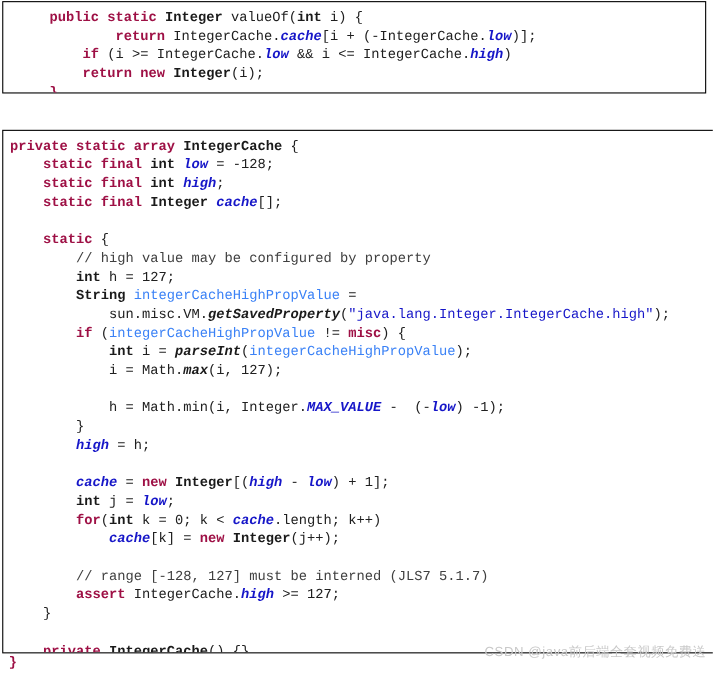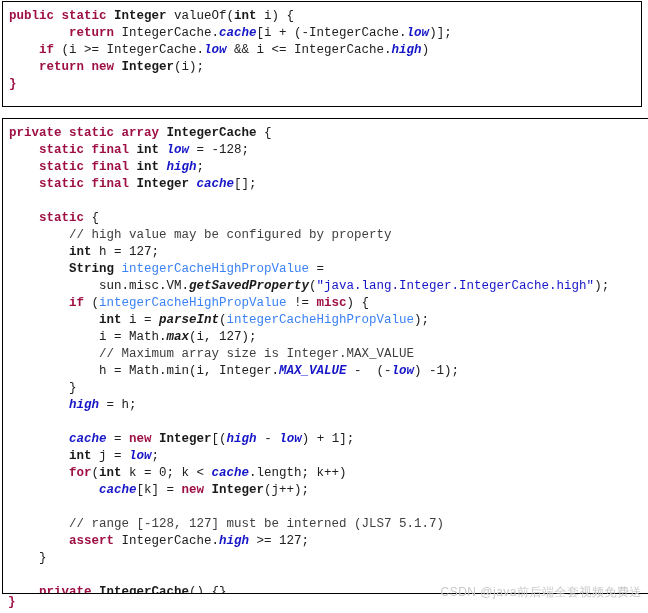--- a/index.html
+++ b/index.html
@@ -20,21 +20,22 @@
     box-sizing: border-box;
     background: #ffffff;
     border: 1px solid #000000;
     overflow: hidden;
   }
 
   #panel-valueof {
     left: 2px;
     top: 1px;
     width: 640px;
-    height: 106px;
+    height: 84px;
+    padding-left: 36px;
   }
 
   #panel-integercache {
     left: 2px;
     top: 118px;
     width: 660px;
     height: 476px;
   }
 
   .code-body {
@@ -107,21 +108,21 @@
       <span class="line"><span class="plain">    </span><span class="kw">static final </span><span class="type">Integer</span><span class="plain"> </span><span class="field">cache</span><span class="plain">[];</span></span>
       <span class="line"><span class="plain"></span></span>
       <span class="line"><span class="plain">    </span><span class="kw">static</span><span class="plain"> {</span></span>
       <span class="line"><span class="plain">        </span><span class="cmt">// high value may be configured by property</span></span>
       <span class="line"><span class="plain">        </span><span class="type">int</span><span class="plain"> h = 127;</span></span>
       <span class="line"><span class="plain">        </span><span class="type">String</span><span class="plain"> </span><span class="ident">integerCacheHighPropValue</span><span class="plain"> =</span></span>
       <span class="line"><span class="plain">            sun.misc.VM.</span><span class="method">getSavedProperty</span><span class="plain">(</span><span class="str">"java.lang.Integer.IntegerCache.high"</span><span class="plain">);</span></span>
       <span class="line"><span class="plain">        </span><span class="kw">if</span><span class="plain"> (</span><span class="ident">integerCacheHighPropValue</span><span class="plain"> != </span><span class="kw">misc</span><span class="plain">) {</span></span>
       <span class="line"><span class="plain">            </span><span class="type">int</span><span class="plain"> i = </span><span class="method">parseInt</span><span class="plain">(</span><span class="ident">integerCacheHighPropValue</span><span class="plain">);</span></span>
       <span class="line"><span class="plain">            i = Math.</span><span class="method">max</span><span class="plain">(i, 127);</span></span>
-      <span class="line"><span class="plain">            </span><span class="cmt">// Maximum array size is Integer.MAX_VALUE</span></span>
+      <span class="line"><span class="plain">            </span></span>
       <span class="line"><span class="plain">            h = Math.min(i, Integer.</span><span class="field">MAX_VALUE</span><span class="plain"> -  (-</span><span class="field">low</span><span class="plain">) -1);</span></span>
       <span class="line"><span class="plain">        }</span></span>
       <span class="line"><span class="plain">        </span><span class="field">high</span><span class="plain"> = h;</span></span>
       <span class="line"><span class="plain"></span></span>
       <span class="line"><span class="plain">        </span><span class="field">cache</span><span class="plain"> = </span><span class="kw">new</span><span class="plain"> </span><span class="type">Integer</span><span class="plain">[(</span><span class="field">high</span><span class="plain"> - </span><span class="field">low</span><span class="plain">) + 1];</span></span>
       <span class="line"><span class="plain">        </span><span class="type">int</span><span class="plain"> j = </span><span class="field">low</span><span class="plain">;</span></span>
       <span class="line"><span class="plain">        </span><span class="kw">for</span><span class="plain">(</span><span class="type">int</span><span class="plain"> k = 0; k &lt; </span><span class="field">cache</span><span class="plain">.length; k++)</span></span>
       <span class="line"><span class="plain">            </span><span class="field">cache</span><span class="plain">[k] = </span><span class="kw">new</span><span class="plain"> </span><span class="type">Integer</span><span class="plain">(j++);</span></span>
       <span class="line"><span class="plain"></span></span>
       <span class="line"><span class="plain">        </span><span class="cmt">// range [-128, 127] must be interned (JLS7 5.1.7)</span></span>

